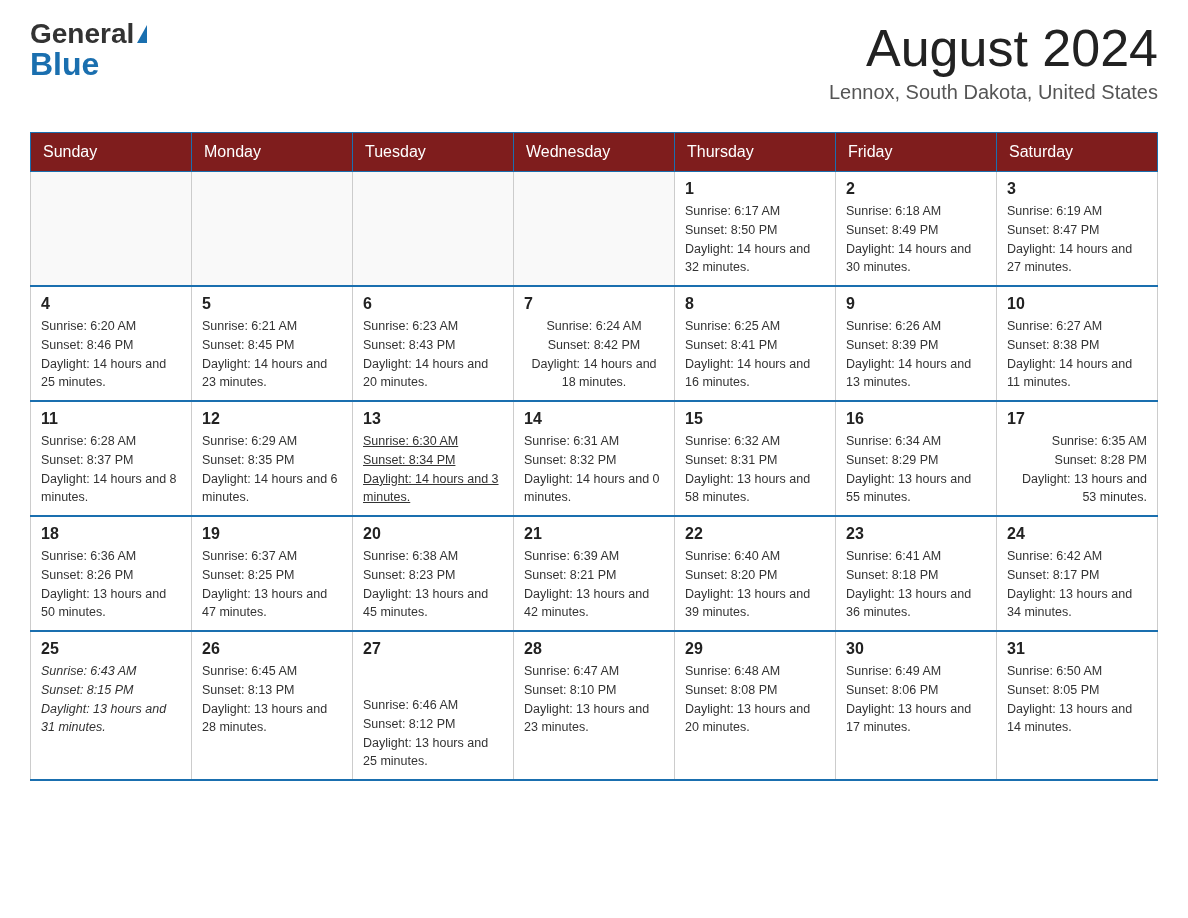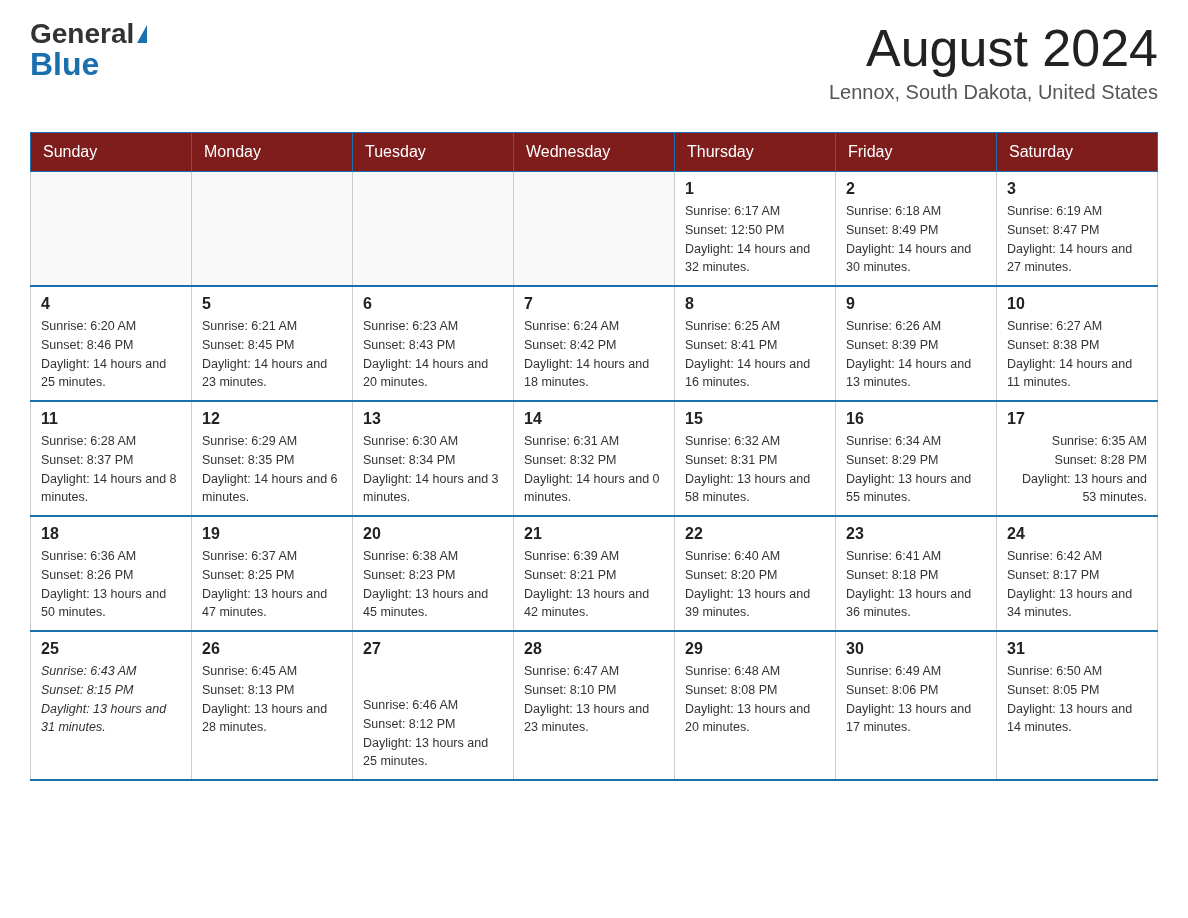--- a/index.html
+++ b/index.html
@@ -133,21 +133,21 @@
   </thead>
   <tbody id="calendar-body">
   <tr>
         <td class="empty-cell"></td>
         <td class="empty-cell"></td>
         <td class="empty-cell"></td>
         <td class="empty-cell"></td>
         <td>
           <span class="day-number">1</span>
           <div class="day-info" style="white-space: pre-line;">Sunrise: 6:17 AM
-Sunset: 12:50 PM
+Sunset: 8:50 PM
 Daylight: 14 hours and 32 minutes.</div>
         </td>
         <td>
           <span class="day-number">2</span>
           <div class="day-info" style="white-space: pre-line;">Sunrise: 6:18 AM
 Sunset: 8:49 PM
 Daylight: 14 hours and 30 minutes.</div>
         </td>
         <td>
           <span class="day-number">3</span>
@@ -170,21 +170,21 @@
 Daylight: 14 hours and 23 minutes.</div>
         </td>
         <td>
           <span class="day-number">6</span>
           <div class="day-info" style="white-space: pre-line;">Sunrise: 6:23 AM
 Sunset: 8:43 PM
 Daylight: 14 hours and 20 minutes.</div>
         </td>
         <td>
           <span class="day-number">7</span>
-          <div class="day-info" style="white-space: pre-line;">Sunrise: 6:24 AM
+          <div class="day-info" style="white-space: pre-line; text-align: center;">Sunrise: 6:24 AM
 Sunset: 8:42 PM
 Daylight: 14 hours and 18 minutes.</div>
         </td>
         <td>
           <span class="day-number">8</span>
           <div class="day-info" style="white-space: pre-line;">Sunrise: 6:25 AM
 Sunset: 8:41 PM
 Daylight: 14 hours and 16 minutes.</div>
         </td>
         <td>
@@ -208,21 +208,21 @@
 Daylight: 14 hours and 8 minutes.</div>
         </td>
         <td>
           <span class="day-number">12</span>
           <div class="day-info" style="white-space: pre-line;">Sunrise: 6:29 AM
 Sunset: 8:35 PM
 Daylight: 14 hours and 6 minutes.</div>
         </td>
         <td>
           <span class="day-number">13</span>
-          <div class="day-info" style="white-space: pre-line;">Sunrise: 6:30 AM
+          <div class="day-info" style="white-space: pre-line; text-decoration: underline;">Sunrise: 6:30 AM
 Sunset: 8:34 PM
 Daylight: 14 hours and 3 minutes.</div>
         </td>
         <td>
           <span class="day-number">14</span>
           <div class="day-info" style="white-space: pre-line;">Sunrise: 6:31 AM
 Sunset: 8:32 PM
 Daylight: 14 hours and 0 minutes.</div>
         </td>
         <td>

